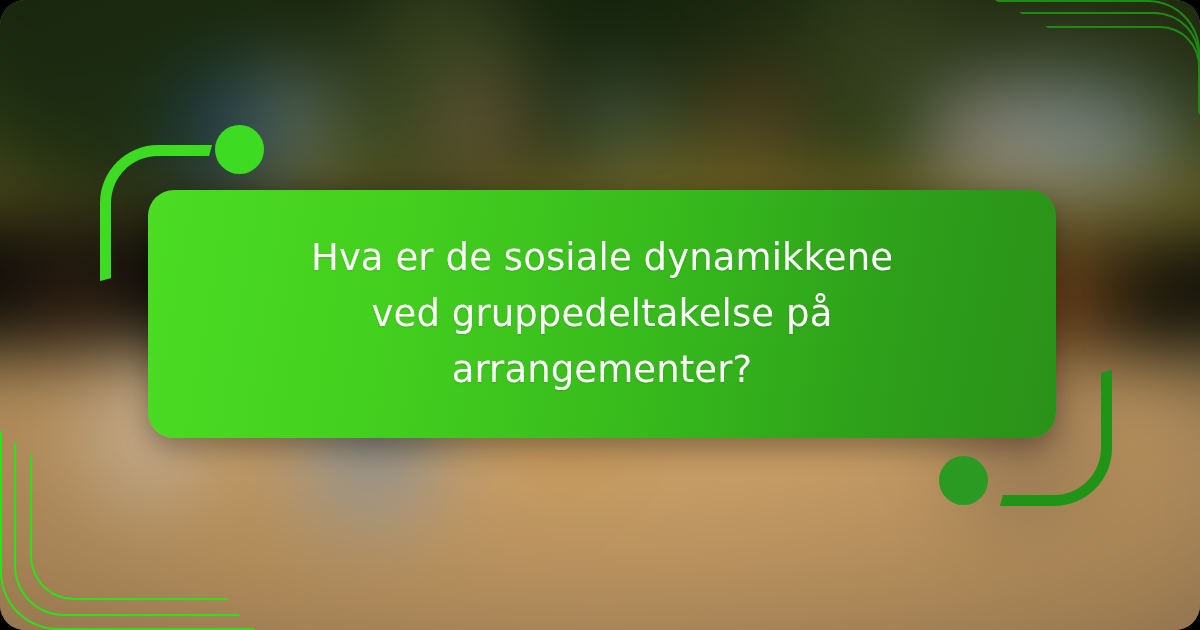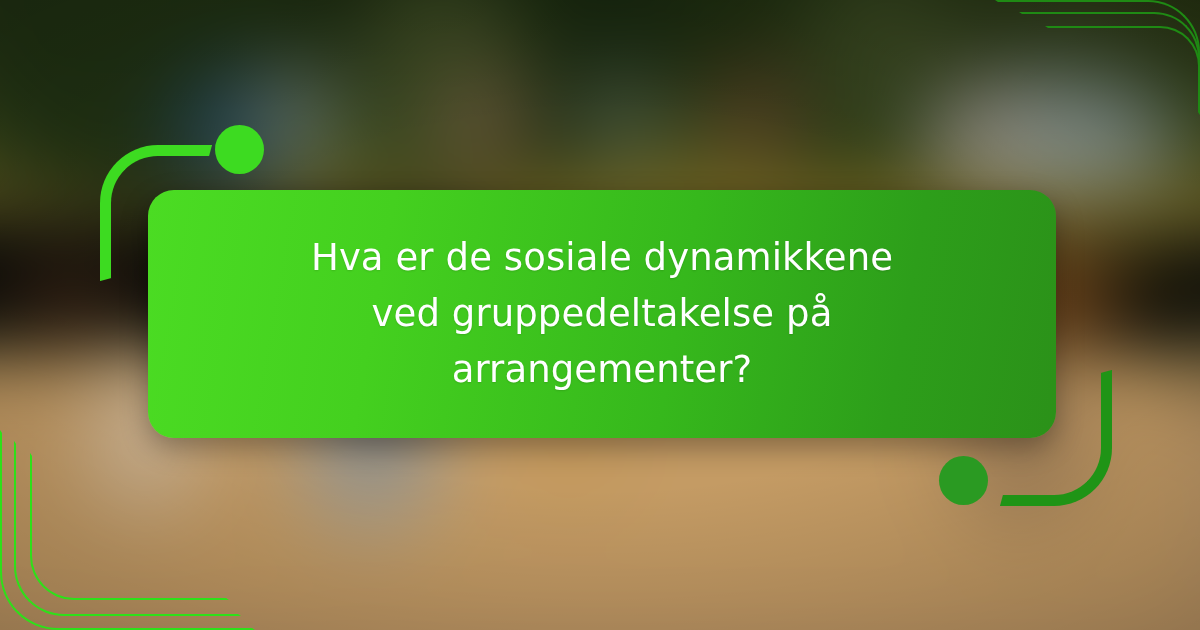--- a/index.html
+++ b/index.html
@@ -8,20 +8,21 @@
     padding: 0;
     background: #000;
   }
   #stage {
     position: relative;
     width: 1200px;
     height: 630px;
     overflow: hidden;
     font-family: "DejaVu Sans", "Liberation Sans", sans-serif;
     background: #6d6a4e;
+    border-radius: 25px;
   }
 
   
   .bg-layer {
     position: absolute;
     inset: -80px;
     filter: blur(26px);
   }
   .bg-base {
     background:

